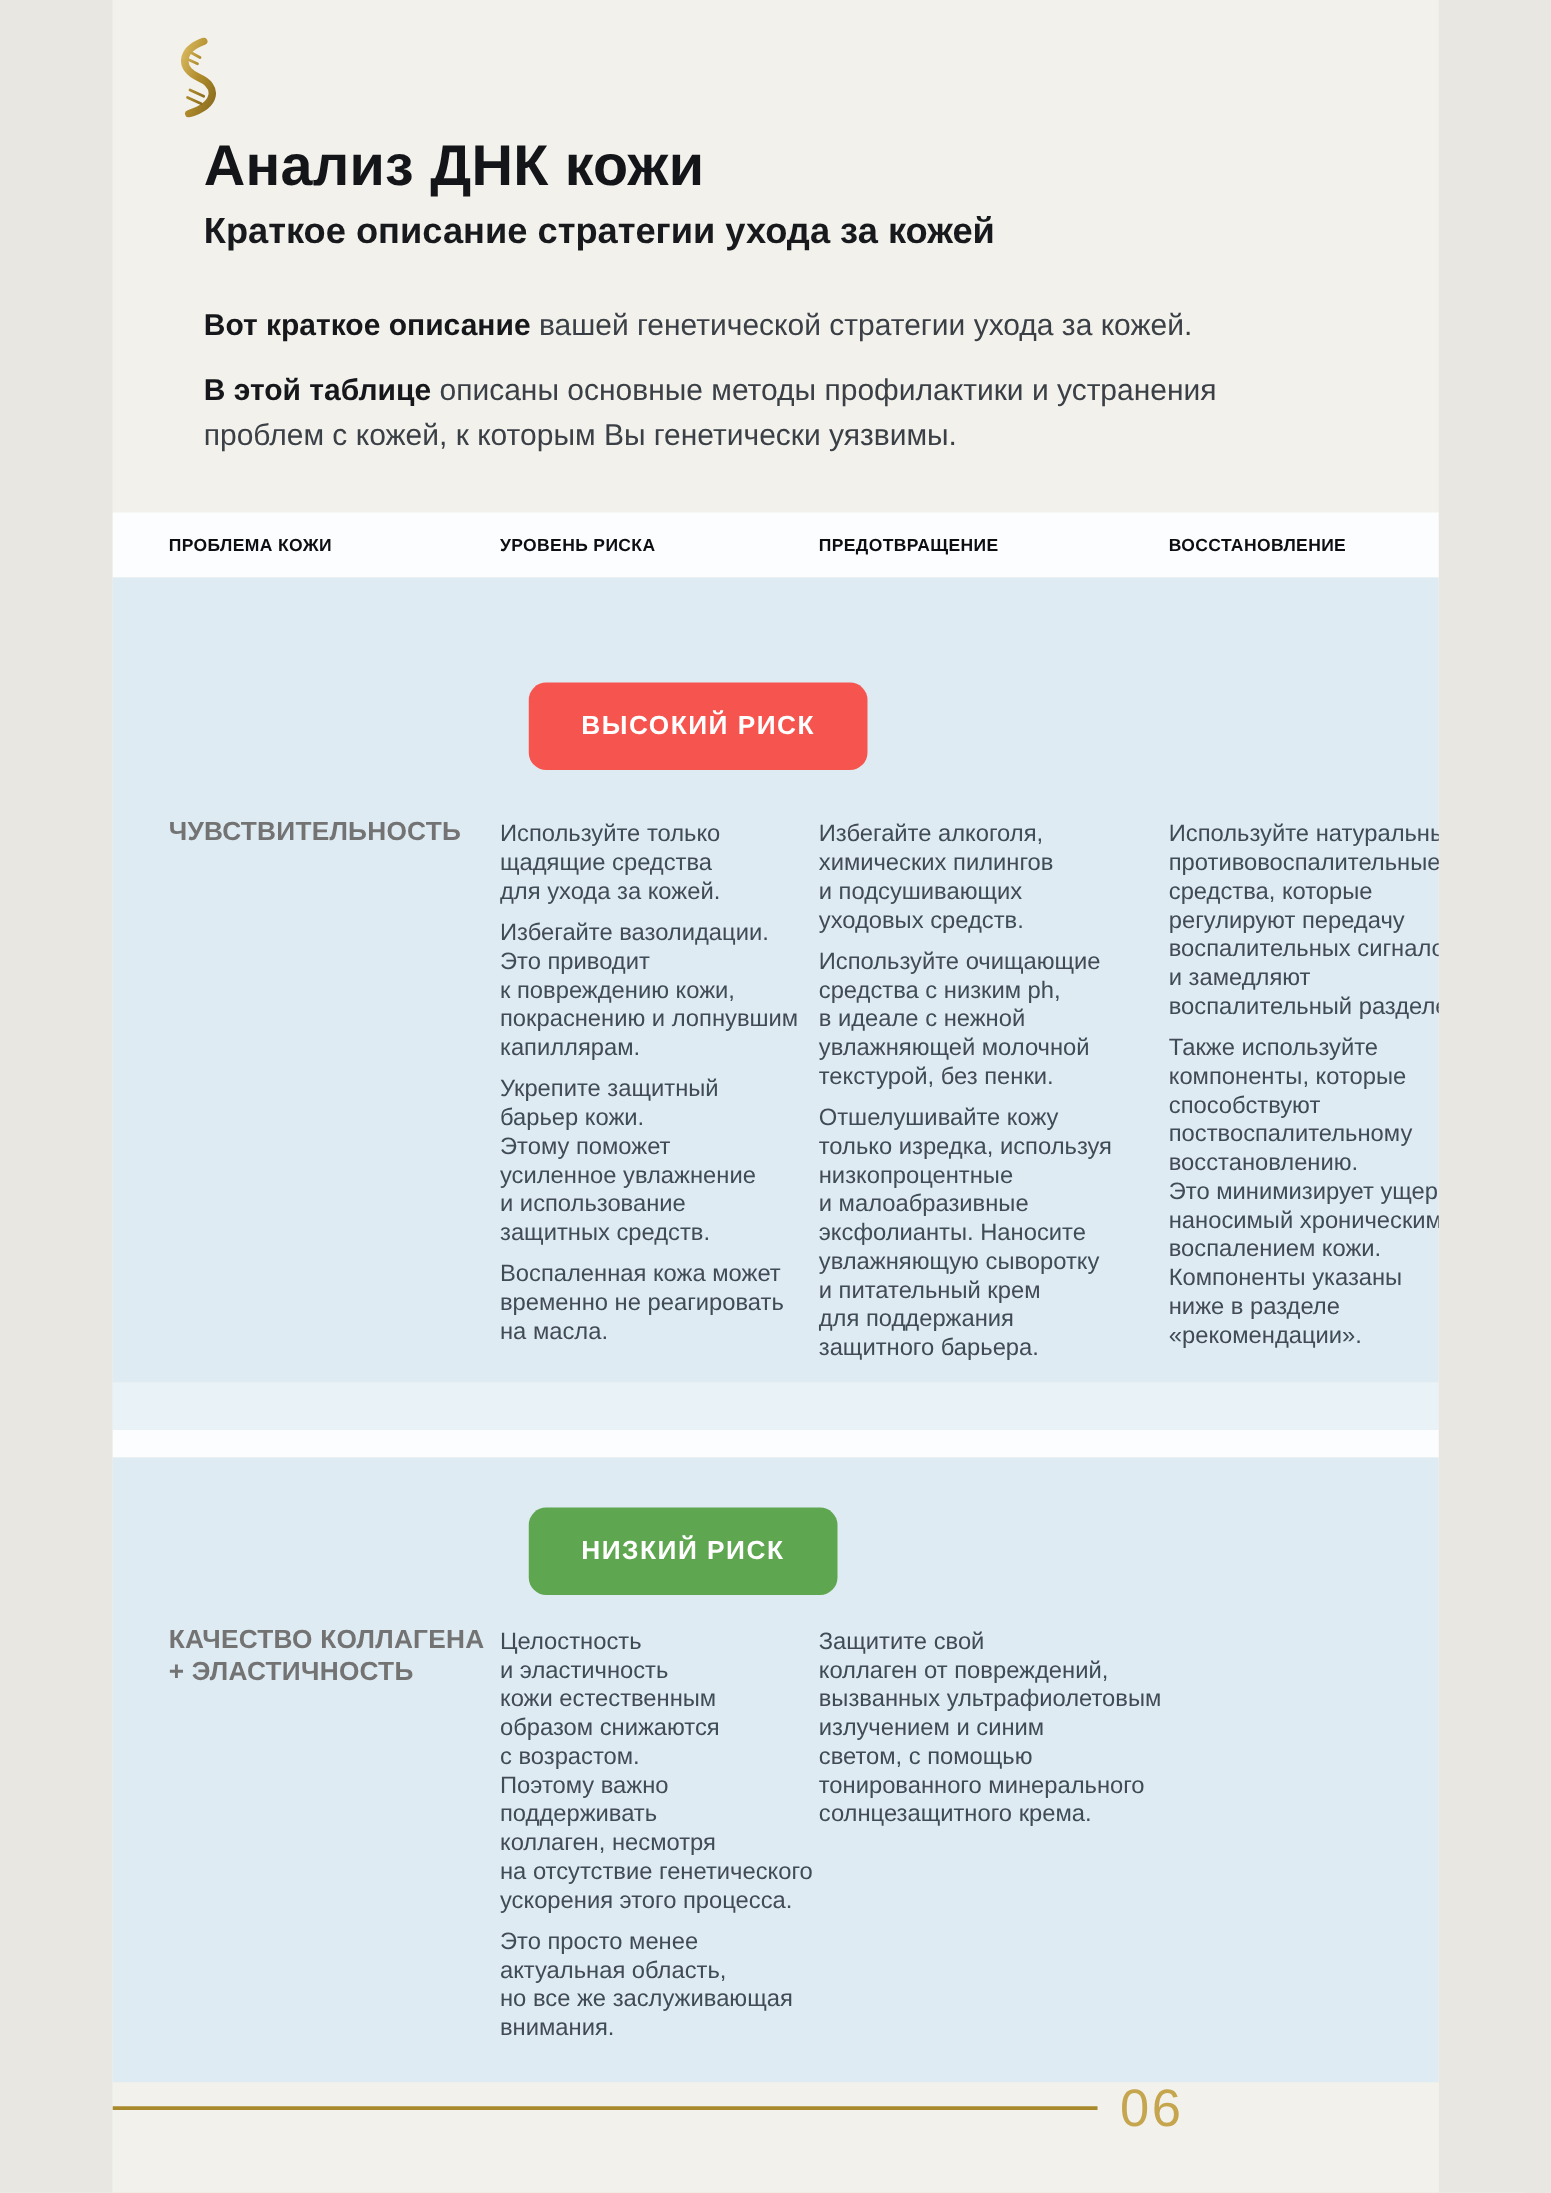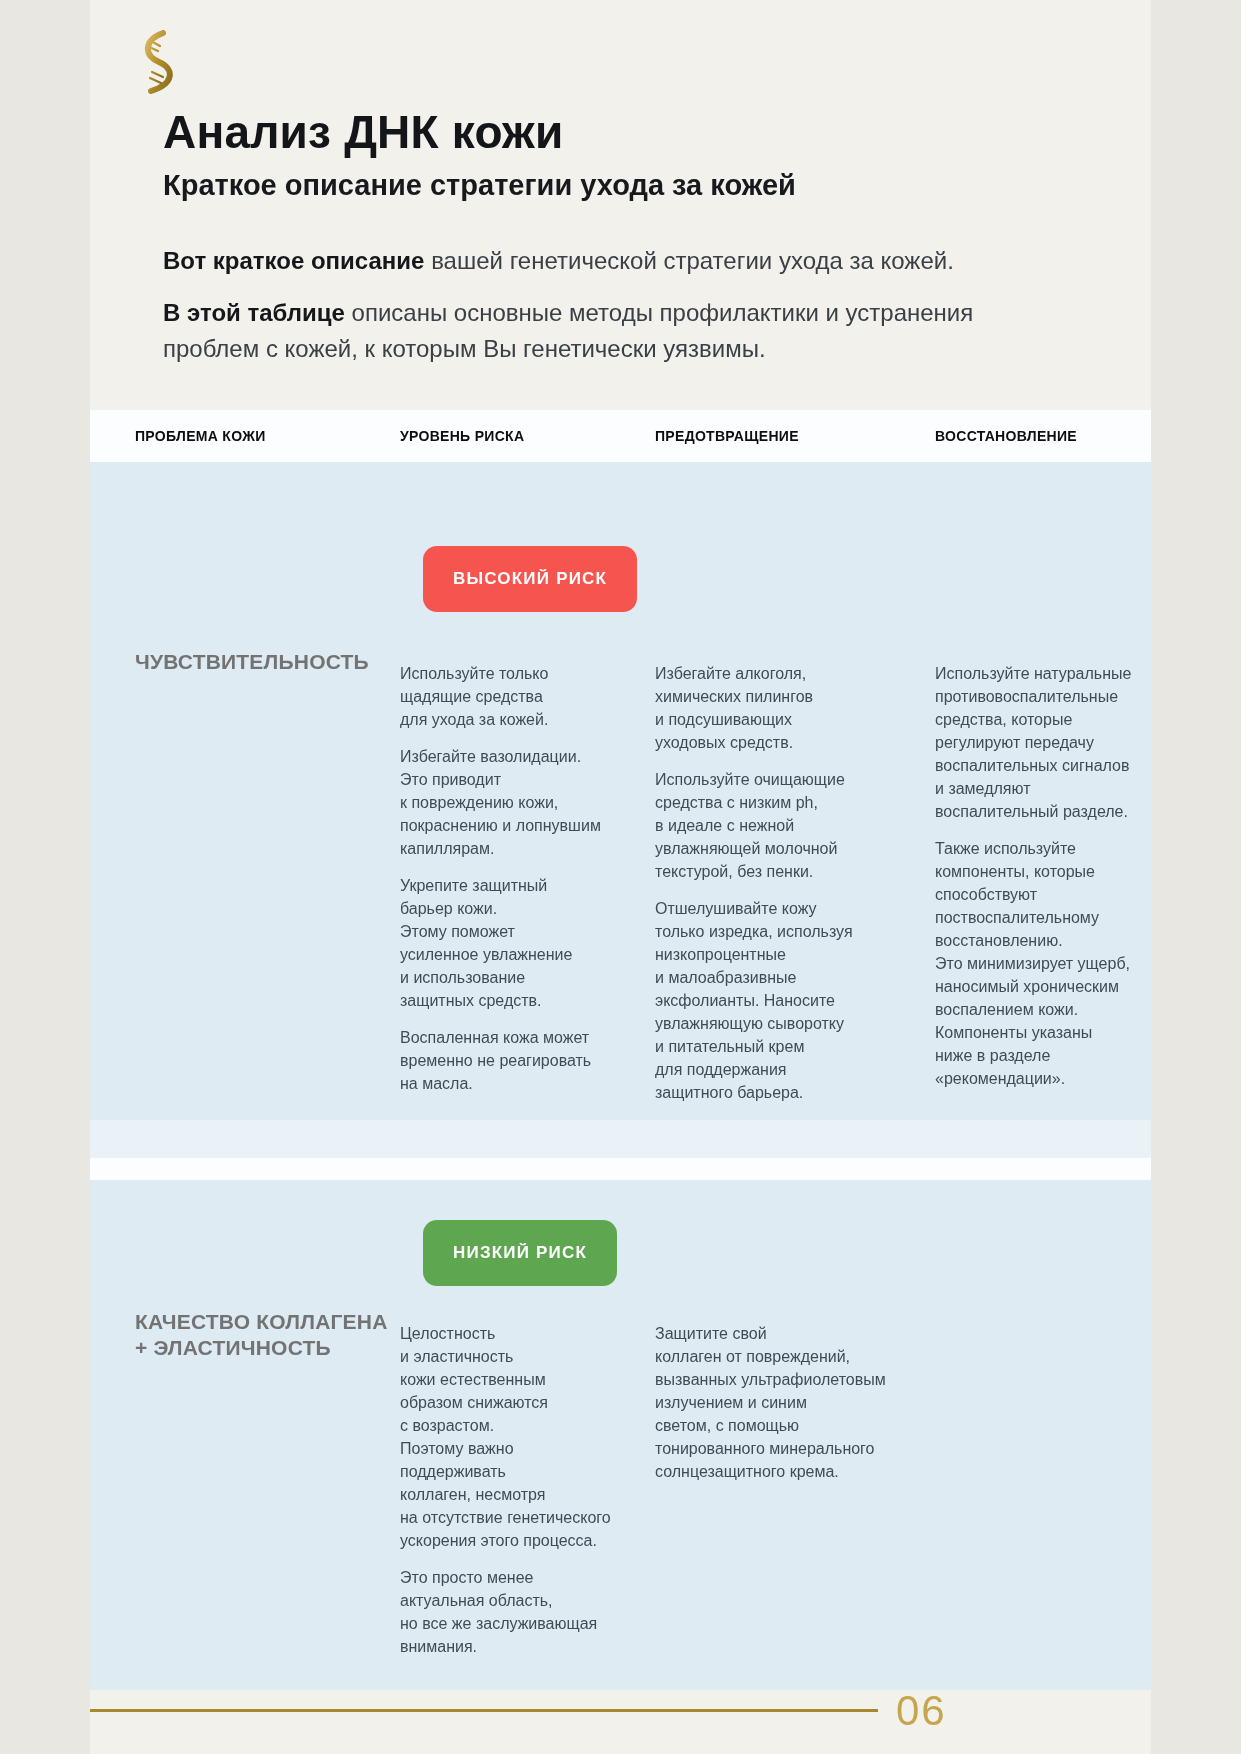--- a/index.html
+++ b/index.html
@@ -34,35 +34,35 @@
     height:52px; background:#fbfdfe; align-items:center;
   }
   .th {
     font-weight:bold; font-size:14px; letter-spacing:0.3px; color:#0c0e11;
   }
   
   .risk-section { background:#dfebf2; }
   .section-high { padding:84px 0 16px 0; }
   .section-low  { padding:40px 0 32px 0; }
   .badge {
-    display:inline-block; margin-left:23px; padding:23px 30px;
+    display:inline-block; margin-left:23px; padding:23px 42px;
     border-radius:14px; color:#ffffff; font-weight:bold;
-    font-size:17px; letter-spacing:1.2px; white-space:nowrap;
+    font-size:21px; letter-spacing:1.2px; white-space:nowrap;
   }
   .badge-high { background:#f6554f; }
   .badge-low  { background:#5fa650; }
   .content { margin-top:36px; align-items:start; }
   .section-low .content { margin-top:22px; }
   .problem-label {
     font-weight:bold; font-size:21px; line-height:26px;
     letter-spacing:0.2px; color:#737373; white-space:pre; padding-top:1px;
   }
   .para {
-    font-size:16px; line-height:23px; color:#414b57;
-    white-space:pre; margin:14px 0 10px 0;
+    font-size:19px; line-height:23px; color:#414b57;
+    white-space:pre; margin:4px 0 10px 0;
   }
   .para:last-child { margin-bottom:0; }
   
   .gap-pale  { height:38px; background:#e9f2f7; }
   .gap-white { height:22px; background:#fbfdfe; }
   
   .doc-footer { position:relative; height:102px; background:#f2f1ec; }
   .gold-line {
     position:absolute; left:0; top:19px; width:788px; height:3px;
     background:#a8892c;

